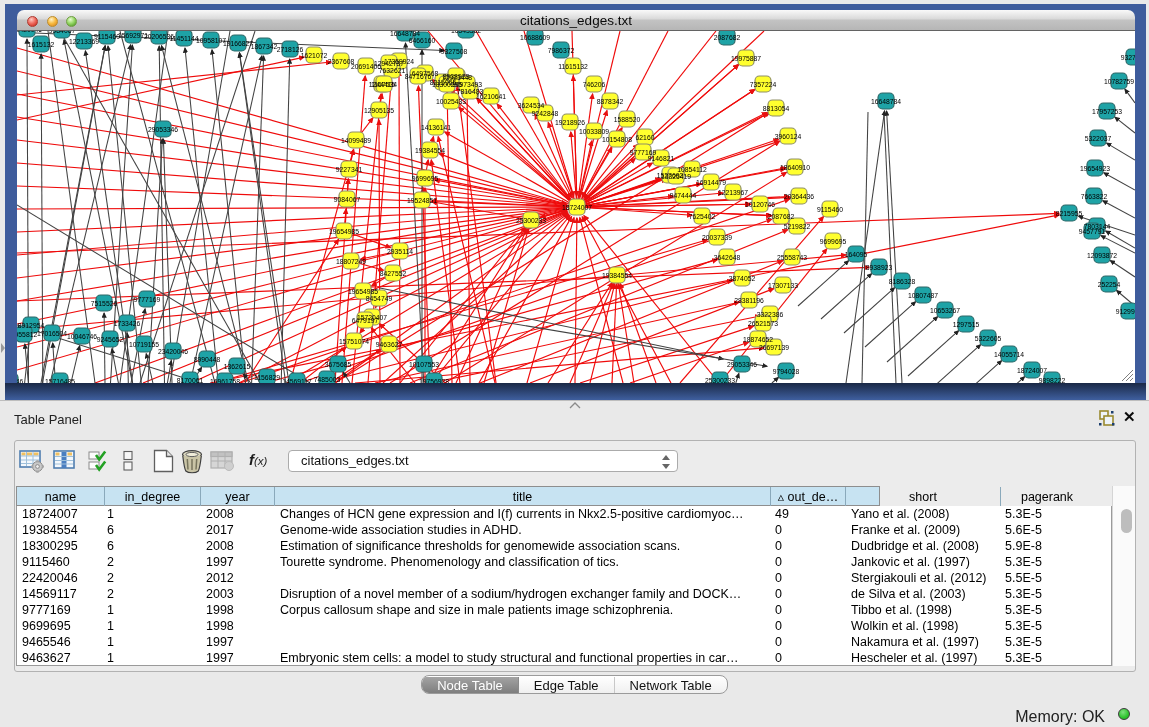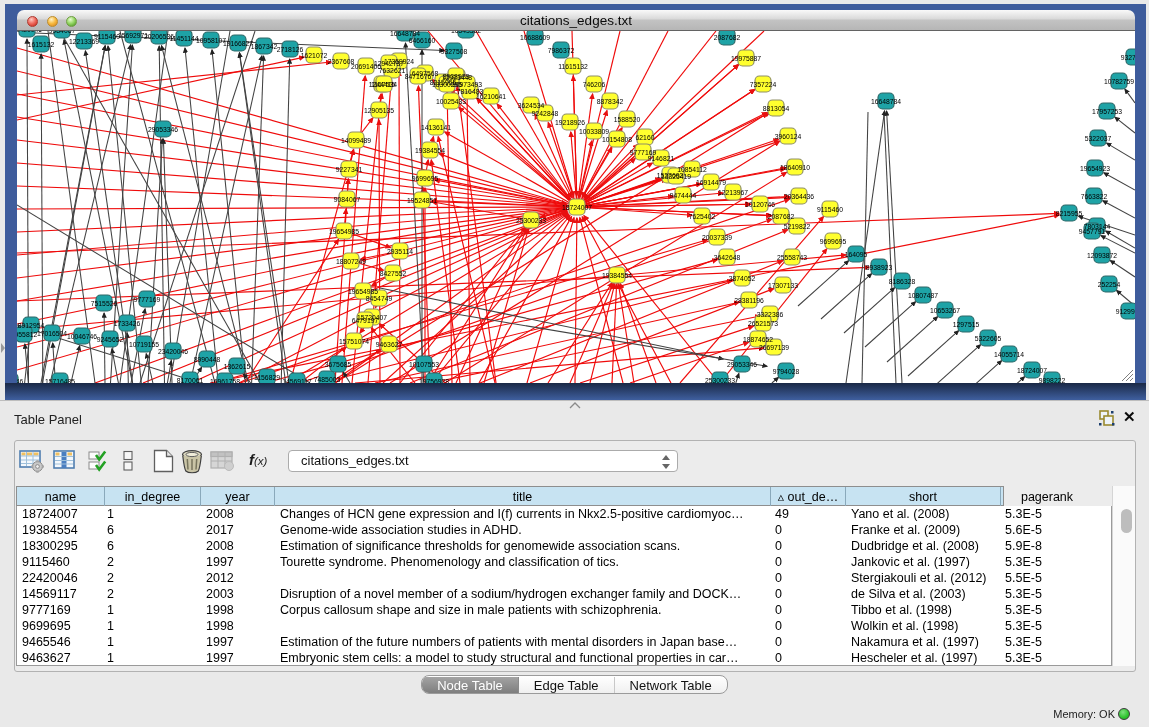--- a/index.html
+++ b/index.html
@@ -14,21 +14,21 @@
 .combo{position:absolute;left:288px;top:450px;width:390px;height:22px;background:#fff;border:1px solid #ababab;border-radius:4px;font-size:13px;line-height:20px;padding-left:12px;color:#111}
 .thead{position:absolute;left:16px;top:486px;height:20px;background:#c7e3f2;border:1px solid #8e8e8e}
 .hcell{position:absolute;top:0;height:20px;border-right:1px solid #8aa9bb;font-size:12.5px;text-align:center;line-height:20px;color:#000}
 .tbody{position:absolute;left:16px;top:506px;width:1096px;height:160px;background:#fff;border-left:1px solid #9a9a9a;border-right:1px solid #9a9a9a;border-bottom:1px solid #9a9a9a}
 .trow{position:absolute;left:0;width:1112px;height:16px;font-size:12.5px;color:#000}
 .trow span{position:absolute;white-space:nowrap;top:1px}
 .tabs{position:absolute;left:0;top:675px;width:1149px;text-align:center}
 .seg{display:inline-block;height:19px;border:1px solid #9b9b9b;border-radius:8px;background:linear-gradient(#fff,#f0f0f0);overflow:hidden;vertical-align:top}
 .tab{display:inline-block;height:19px;font-size:13px;line-height:18px;padding:0 15px;color:#111;border-right:1px solid #c8c8c8}
 .tabsel{background:linear-gradient(#a3a3a3,#777);color:#fff;border-right:1px solid #8a8a8a}
-.mem{position:absolute;right:34px;top:708px;font-size:11px;color:#222}
+.mem{position:absolute;right:44px;top:708px;font-size:16px;color:#222}
 .orb{position:absolute;right:19px;top:708px;width:12px;height:12px;border-radius:50%;background:radial-gradient(circle at 40% 32%,#7fe07f,#2dc32d 60%,#23b023);border:1px solid #3c3c3c}
 .icon{position:absolute;top:449px}
 </style></head><body>
 <div class="desktop"></div>
 <div class="botbar"></div>
 <svg style="position:absolute;left:0;top:342px" width="6" height="12">
     <path d="M1 1 L5 6 L1 11 Z" fill="#9a9a9a"></path>
   </svg>
 <div class="win">
 <div class="canvas">
@@ -646,21 +646,21 @@
     <circle cx="19" cy="17" r="4.5" fill="#cfcfcf" stroke="#bbb"></circle>
   </svg>
 <div style="position:absolute;left:249px;top:451px;font-size:15px;font-style:italic;color:#1a1a1a;font-family:Liberation Sans, sans-serif"><b>f</b><span style="font-size:11.5px"><i>(x)</i></span></div>
 <div class="combo">citations_edges.txt
 <svg style="position:absolute;right:6px;top:3px" width="10" height="16">
       <path d="M5 1 L9 6 H1 Z" fill="#666"></path>
       <path d="M5 15 L9 10 H1 Z" fill="#666"></path>
     </svg>
 </div>
 
-<div class="thead" style="width:988px">
+<div class="thead" style="width:864px">
 <div class="hcell" style="left:0;width:88px">name</div>
 <div class="hcell" style="left:88px;width:96px">in_degree</div>
 <div class="hcell" style="left:184px;width:74px">year</div>
 <div class="hcell" style="left:258px;width:496px">title</div>
 <div class="hcell" style="left:754px;width:75px">▵ out_de…</div>
 <div class="hcell" style="left:829px;width:155px">short</div>
 <div class="hcell" style="left:984px;width:92px;border-right:none">pagerank</div>
 </div>
 <div class="tbody"></div>
 <div class="trow" style="top:506px">
@@ -713,38 +713,37 @@
     <span style="left:206px">2003</span>
     <span style="left:280px">Disruption of a novel member of a sodium/hydrogen exchanger family and DOCK…</span>
     <span style="left:775px">0</span>
     <span style="left:851px">de Silva et al. (2003)</span>
     <span style="left:1005px">5.3E‑5</span>
   </div>
 <div class="trow" style="top:602px">
 <span style="left:22px">9777169</span>
     <span style="left:107px">1</span>
     <span style="left:206px">1998</span>
-    <span style="left:280px">Corpus callosum shape and size in male patients with schizophrenia.</span>
+    <span style="left:280px">Corpus callosum shape and size in male patients image schizophrenia.</span>
     <span style="left:775px">0</span>
     <span style="left:851px">Tibbo et al. (1998)</span>
     <span style="left:1005px">5.3E‑5</span>
   </div>
 <div class="trow" style="top:618px">
 <span style="left:22px">9699695</span>
     <span style="left:107px">1</span>
     <span style="left:206px">1998</span>
     <span style="left:775px">0</span>
     <span style="left:851px">Wolkin et al. (1998)</span>
     <span style="left:1005px">5.3E‑5</span>
   </div>
 <div class="trow" style="top:634px">
 <span style="left:22px">9465546</span>
     <span style="left:107px">1</span>
     <span style="left:206px">1997</span>
-    <span style="left:280px">Estimation of the future numbers of patients with mental disorders in Japan base…</span>
     <span style="left:775px">0</span>
     <span style="left:851px">Nakamura et al. (1997)</span>
     <span style="left:1005px">5.3E‑5</span>
   </div>
 <div class="trow" style="top:650px">
 <span style="left:22px">9463627</span>
     <span style="left:107px">1</span>
     <span style="left:206px">1997</span>
     <span style="left:280px">Embryonic stem cells: a model to study structural and functional properties in car…</span>
     <span style="left:775px">0</span>

